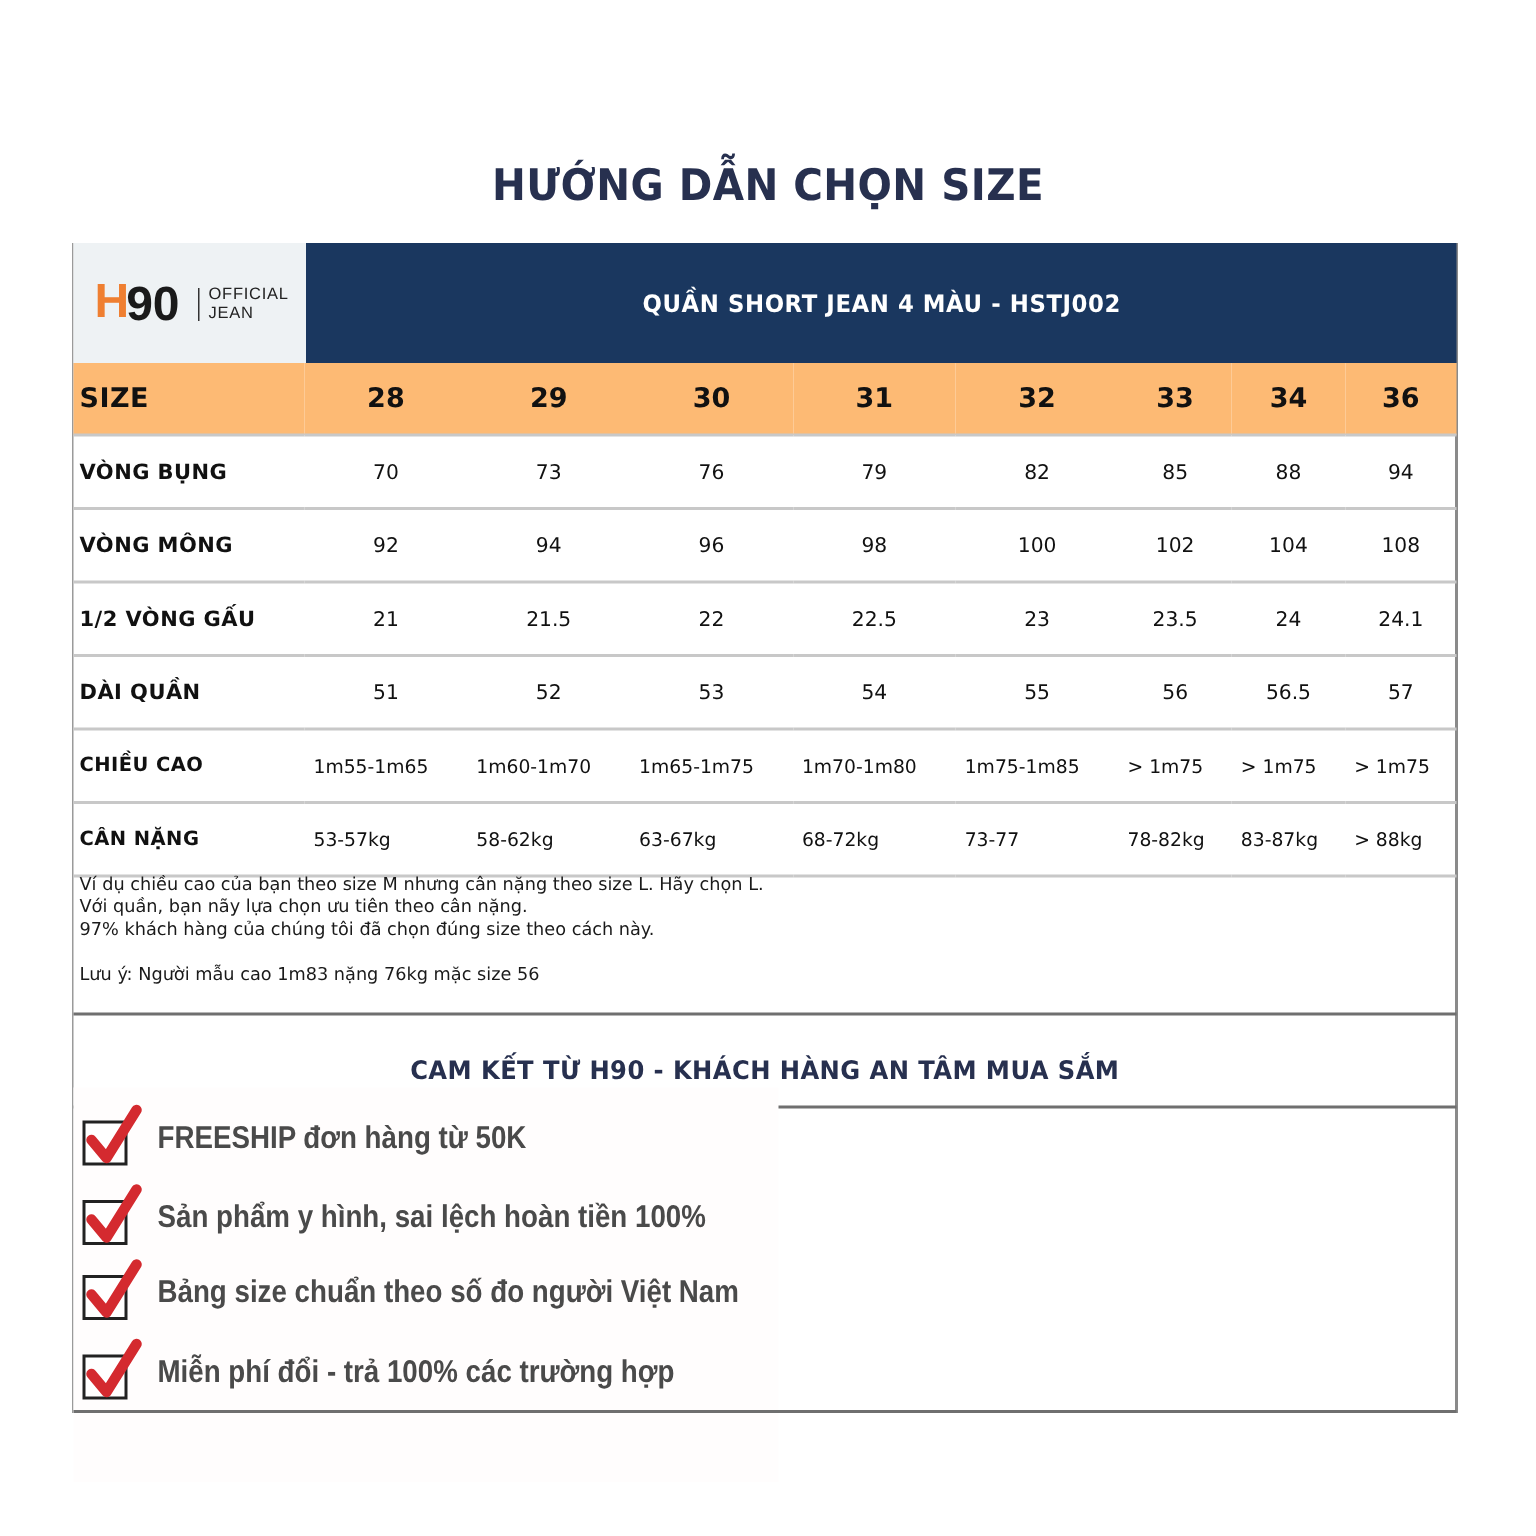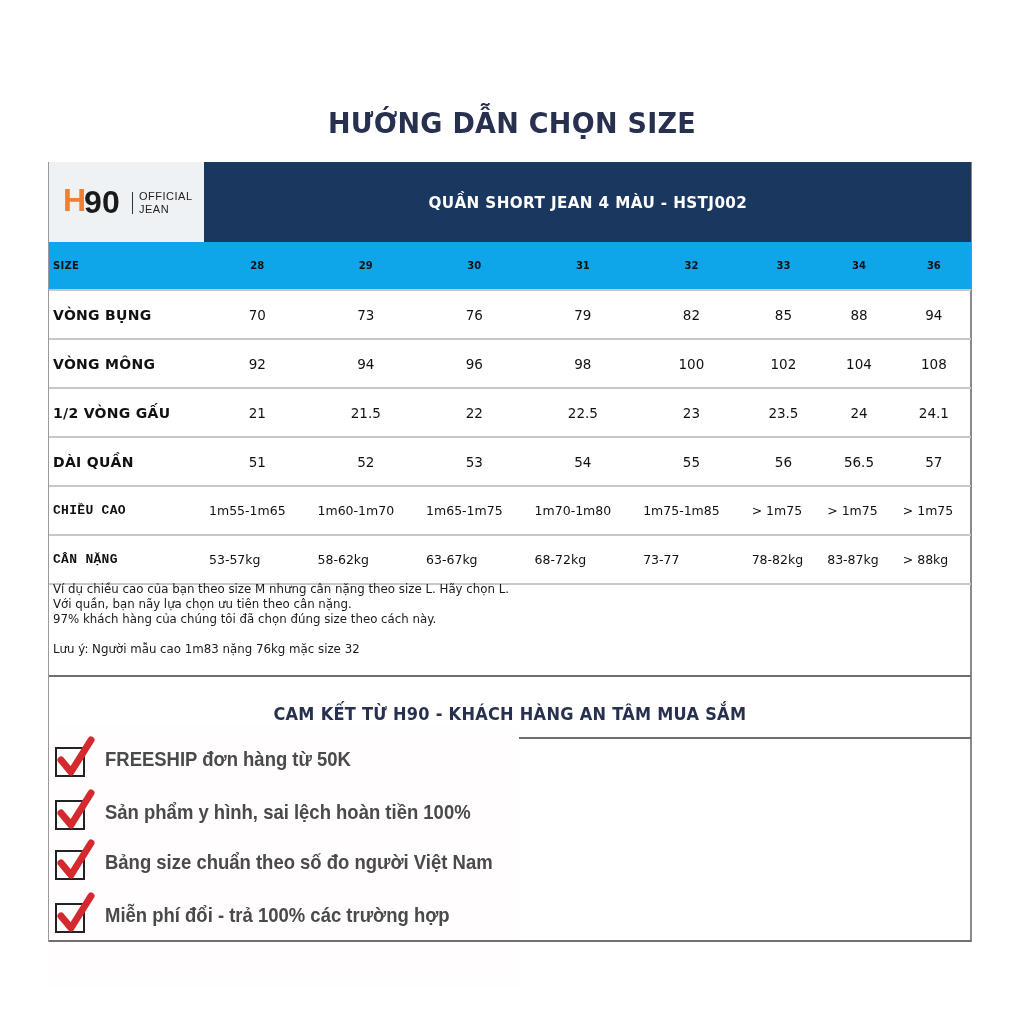--- a/index.html
+++ b/index.html
@@ -23,23 +23,23 @@
     .logo-h { font-family: "Liberation Sans", sans-serif; font-weight: bold; font-size: 32px; color: #ef7f31; line-height: 32px; letter-spacing: -1px; }
     .logo-90 { font-family: "Liberation Sans", sans-serif; font-weight: bold; font-size: 32px; color: #1a1a1a; line-height: 28px; margin-left: -1px; }
     .logo-divider { position: absolute; left: 83px; top: 30px; width: 1px; height: 22px; background: #333; }
     .logo-text { position: absolute; left: 90px; top: 28px; font-family: "Liberation Sans", sans-serif; font-size: 11px; line-height: 13px; color: #222; letter-spacing: 0.5px; }
     .product-band { flex: 1; background: #1a375f; display: flex; align-items: center; justify-content: center; }
     .product-title { color: #ffffff; font-weight: bold; font-size: 16px; letter-spacing: 0.4px; transform: scaleX(0.95); }
 
     table.size-table { position: absolute; left: 0; top: 80px; width: 922px; border-collapse: collapse; }
     table.size-table td { height: 47px; border-bottom: 2px solid #c8c8c8; font-size: 13.5px; text-align: center; padding: 0; }
     table.size-table td.row-label { text-align: left; padding-left: 4px; font-weight: bold; width: 150px; font-size: 14px; letter-spacing: 0.3px; }
-    table.size-table tr.size-row td { background: #0ea5e9; font-weight: bold; font-size: 10px; }
+    table.size-table tr.size-row td { background: #fdba74; font-weight: bold; font-size: 18px; }
     table.size-table tr.small-row td { font-size: 12.5px; text-align: left; padding-left: 6px; }
-    table.size-table tr.small-row td.row-label { padding-left: 4px; font-size: 13px; font-family: Liberation Mono, monospace; }
+    table.size-table tr.small-row td.row-label { padding-left: 4px; font-size: 13px; }
 
     .notes { position: absolute; left: 0; top: 413px; width: 922px; height: 102px; box-sizing: border-box; padding: 7px 4px 0 4px; font-size: 11.8px; line-height: 15px; color: #1a1a1a; border-bottom: 2px solid #6f6f6f; }
     .notes .gap { height: 15px; }
 
     .commit-header { position: absolute; left: 0; top: 515px; width: 922px; height: 46px; display: flex; align-items: center; justify-content: center; border-bottom: 2px solid #6f6f6f; margin-top: 14px; }
     .commit-title { font-weight: bold; font-size: 17px; color: #27304f; letter-spacing: 0.3px; transform: scaleX(0.95); }
 
     .commit-list { position: absolute; left: 0; top: 563px; width: 470px; height: 263px; background: #fffdfd; }
     .commit-item { position: absolute; left: 6px; display: flex; align-items: center; }
     .check-box { width: 32px; height: 32px; position: relative; }
@@ -153,21 +153,21 @@
         <td>&gt; 88kg</td>
       </tr>
     </tbody>
   </table>
 
   <div class="notes">
     <div>Ví dụ chiều cao của bạn theo size M nhưng cân nặng theo size L. Hãy chọn L.</div>
     <div>Với quần, bạn nãy lựa chọn ưu tiên theo cân nặng.</div>
     <div>97% khách hàng của chúng tôi đã chọn đúng size theo cách này.</div>
     <div class="gap"></div>
-    <div>Lưu ý: Người mẫu cao 1m83 nặng 76kg mặc size 32</div>
+    <div>Lưu ý: Người mẫu cao 1m83 nặng 76kg mặc size 56</div>
   </div>
 
   <div class="commit-header">
     <span class="commit-title">CAM KẾT TỪ H90 - KHÁCH HÀNG AN TÂM MUA SẮM</span>
   </div>
 
   <div class="commit-list">
     <div class="commit-item" style="top: 12px;">
       <div class="check-box">
         <div class="box"></div>

